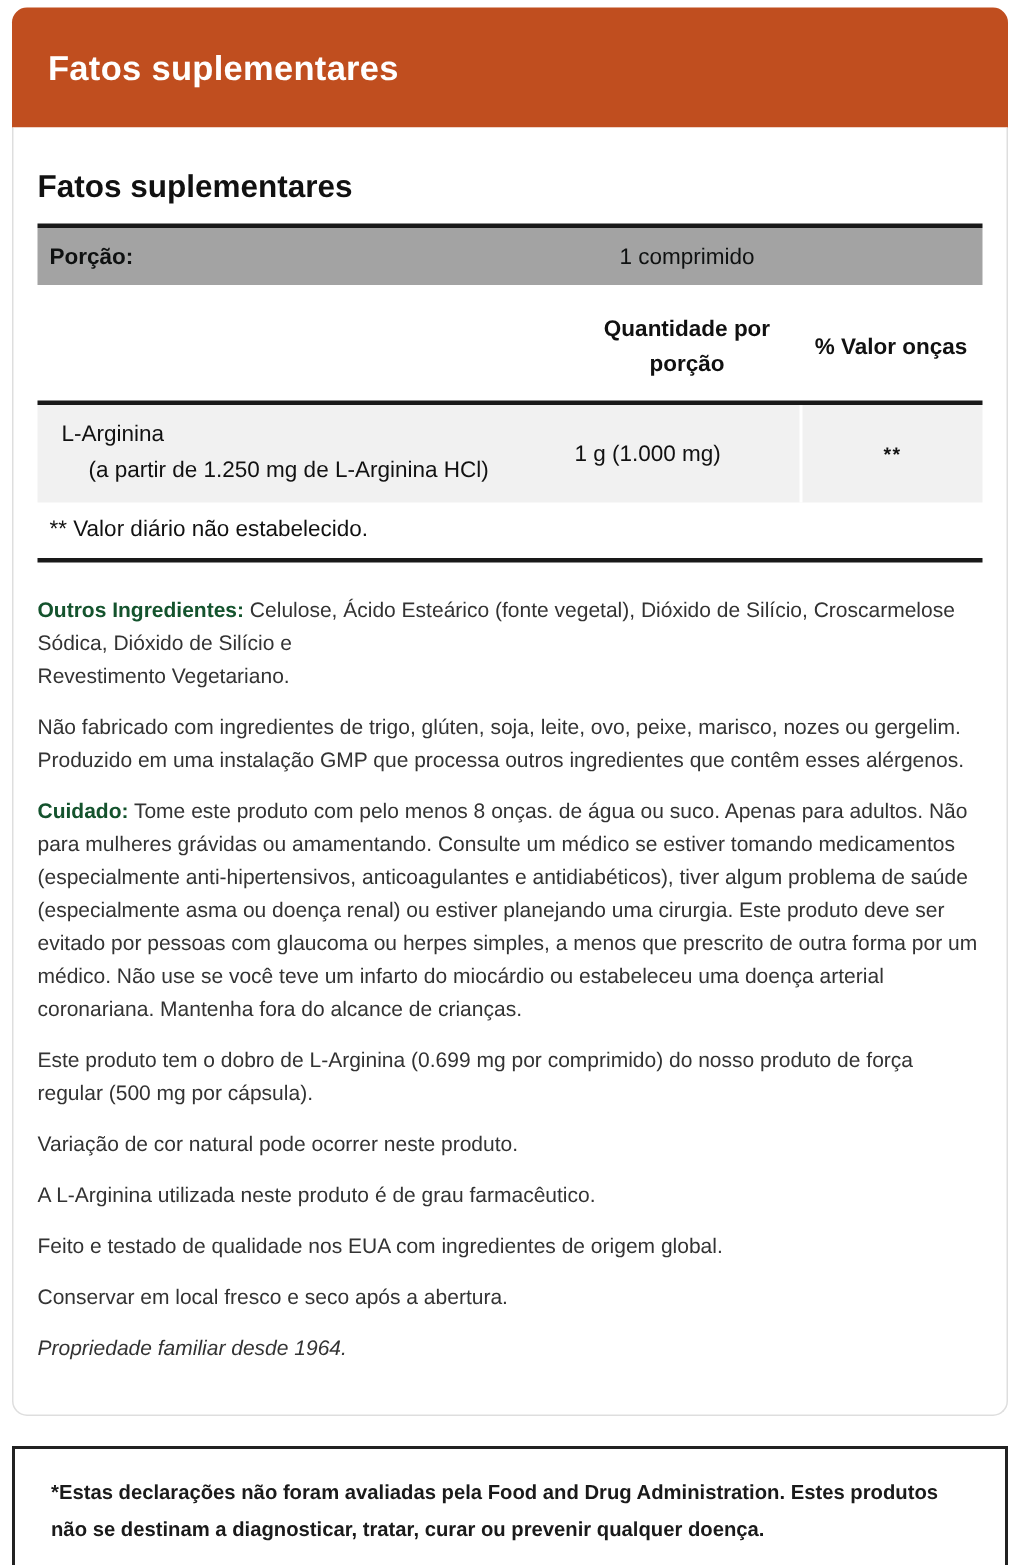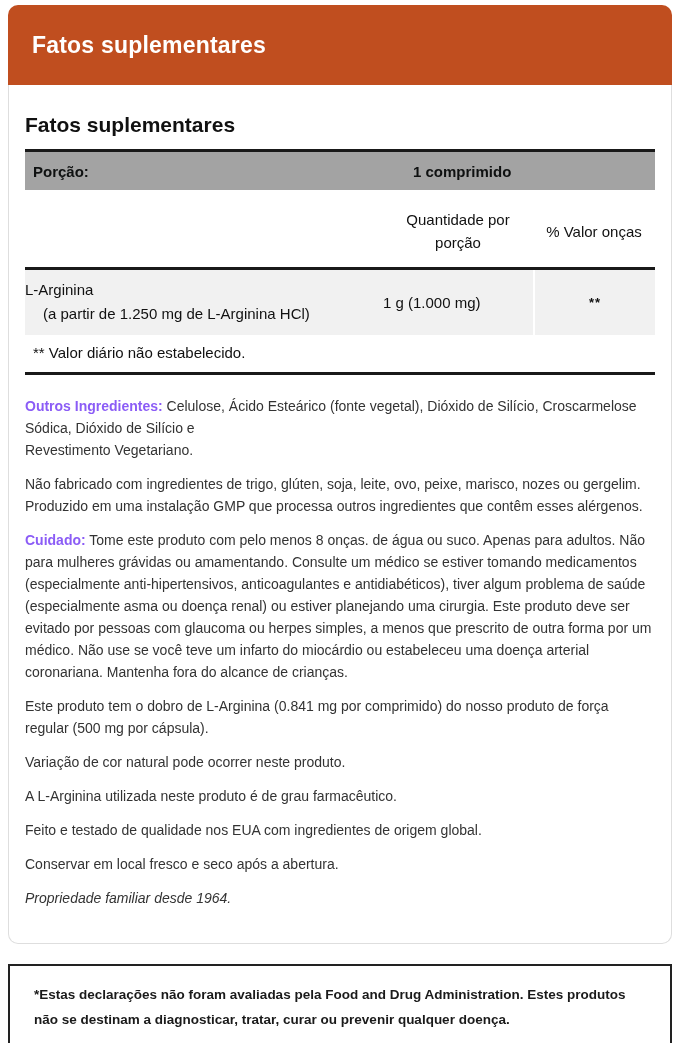--- a/index.html
+++ b/index.html
@@ -47,46 +47,46 @@
   .info-row {
     display: flex;
     align-items: center;
     background: #a3a3a3;
     height: 38px;
     padding: 0 8px;
     margin-bottom: 2px;
     font-size: 15px;
   }
   .info-label { font-weight: 700; width: 380px; }
-  .info-value { font-weight: 700; }
+  .info-value { font-weight: 400; }
 
   
   .col-headers {
     display: flex;
     align-items: center;
     margin-top: 18px;
     margin-bottom: 12px;
     font-size: 15px;
-    font-weight: 400;
+    font-weight: 700;
     color: #111111;
   }
   .ch-spacer { flex: 1; }
   .ch-amount { width: 150px; text-align: center; line-height: 1.55; }
   .ch-dv { width: 122px; text-align: center; }
 
   
   .nutrient-row {
     display: flex;
     align-items: center;
     background: #f1f1f1;
     min-height: 64px;
   }
   .nr-name {
     flex: 1;
-    padding: 8px 0;
+    padding: 8px 16px;
     font-size: 15px;
     line-height: 1.65;
     color: #111111;
   }
   .nr-detail { padding-left: 18px; }
   .nr-amount {
     width: 150px;
     text-align: left;
     padding-right: 10px;
     font-size: 15px;
@@ -106,21 +106,21 @@
   }
   .footnote {
     padding: 9px 8px 11px 8px;
     font-size: 15px;
     color: #111111;
   }
 
   
   .paragraphs { margin-top: 20px; font-size: 14px; line-height: 22px; color: #333333; }
   .paragraphs p { margin: 0 0 12px 0; white-space: pre-line; }
-  .paragraphs p b { color: #8b5cf6; font-weight: 700; }
+  .paragraphs p b { color: #14532d; font-weight: 700; }
   .paragraphs p.italic span { font-style: italic; }
 
   
   .disclaimer-box {
     margin-top: 20px;
     border: 2px solid #222222;
     padding: 16px 24px;
     background: #ffffff;
   }
   .disclaimer-box p {
@@ -170,21 +170,21 @@
 
     <div class="footnote">** Valor diário não estabelecido.</div>
 
     <div class="rule"></div>
 
     <div class="paragraphs">
       <p><b>Outros Ingredientes:</b><span> Celulose, Ácido Esteárico (fonte vegetal), Dióxido de Silício, Croscarmelose Sódica, Dióxido de Silício e
 Revestimento Vegetariano.</span></p>
       <p><span>Não fabricado com ingredientes de trigo, glúten, soja, leite, ovo, peixe, marisco, nozes ou gergelim. Produzido em uma instalação GMP que processa outros ingredientes que contêm esses alérgenos.</span></p>
       <p><b>Cuidado:</b><span> Tome este produto com pelo menos 8 onças. de água ou suco. Apenas para adultos. Não para mulheres grávidas ou amamentando. Consulte um médico se estiver tomando medicamentos (especialmente anti-hipertensivos, anticoagulantes e antidiabéticos), tiver algum problema de saúde (especialmente asma ou doença renal) ou estiver planejando uma cirurgia. Este produto deve ser evitado por pessoas com glaucoma ou herpes simples, a menos que prescrito de outra forma por um médico. Não use se você teve um infarto do miocárdio ou estabeleceu uma doença arterial coronariana. Mantenha fora do alcance de crianças.</span></p>
-      <p><span>Este produto tem o dobro de L-Arginina (0.841 mg por comprimido) do nosso produto de força regular (500 mg por cápsula).</span></p>
+      <p><span>Este produto tem o dobro de L-Arginina (0.699 mg por comprimido) do nosso produto de força regular (500 mg por cápsula).</span></p>
       <p><span>Variação de cor natural pode ocorrer neste produto.</span></p>
       <p><span>A L-Arginina utilizada neste produto é de grau farmacêutico.</span></p>
       <p><span>Feito e testado de qualidade nos EUA com ingredientes de origem global.</span></p>
       <p><span>Conservar em local fresco e seco após a abertura.</span></p>
       <p class="italic"><span>Propriedade familiar desde 1964.</span></p>
     </div>
 
   </div>
 
   <div class="disclaimer-box">

